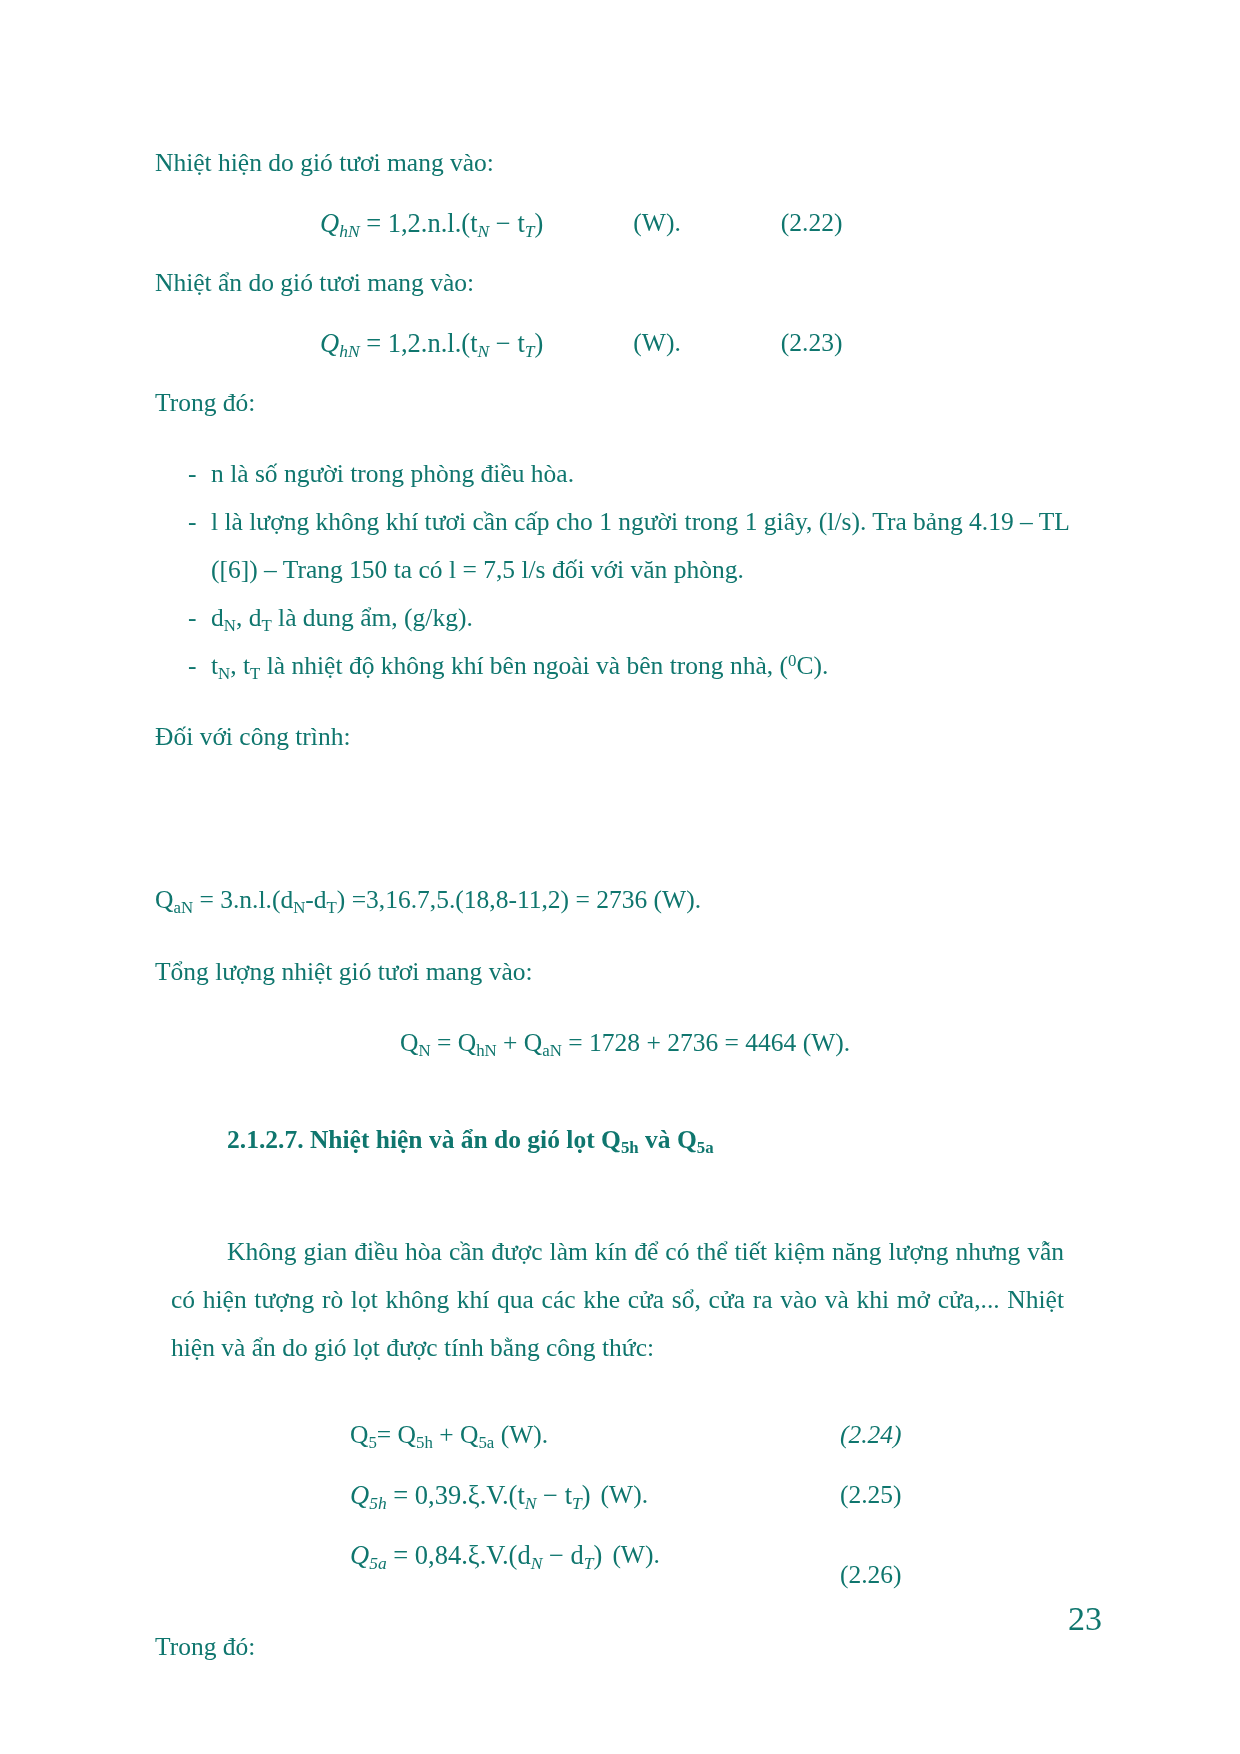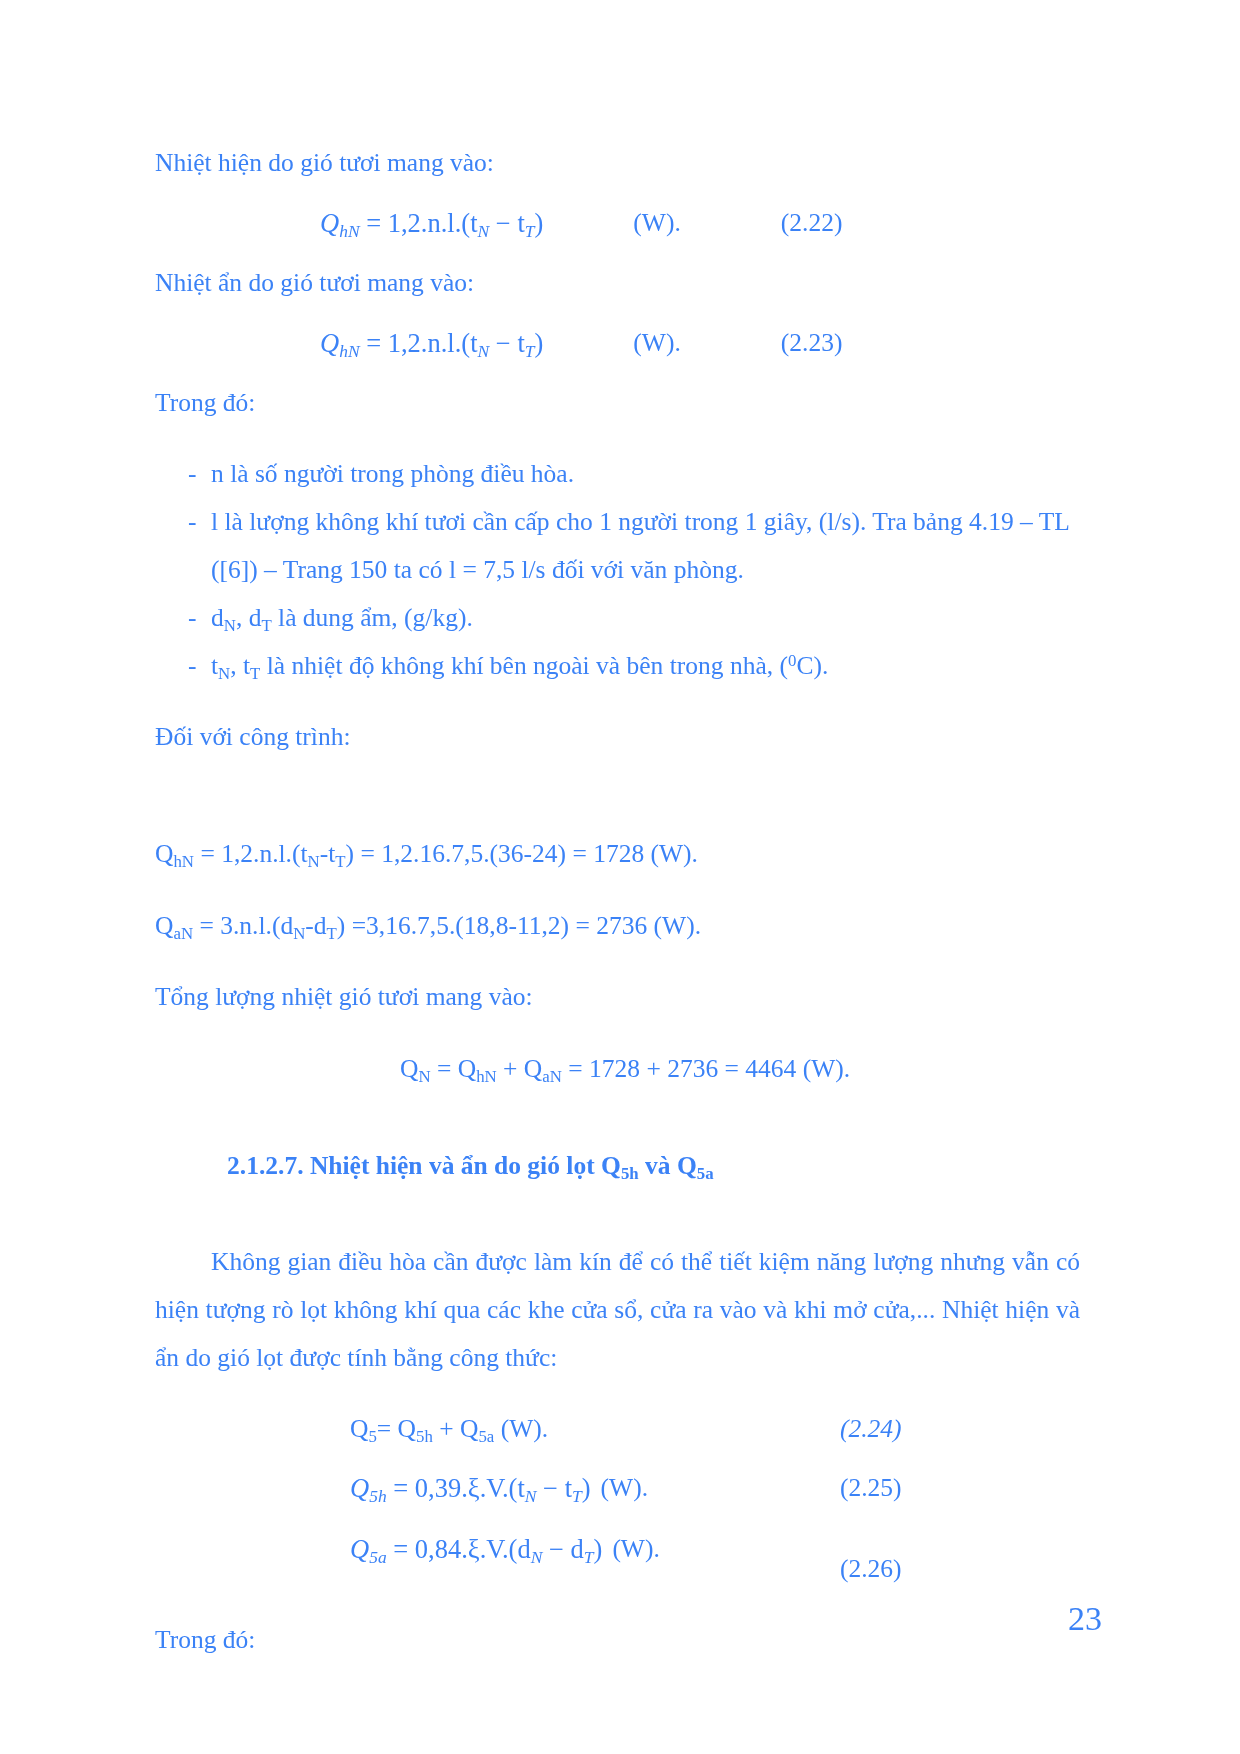--- a/index.html
+++ b/index.html
@@ -6,21 +6,21 @@
     margin: 0;
     padding: 0;
     background: #ffffff;
   }
   .page {
     position: relative;
     width: 1240px;
     height: 1754px;
     background: #ffffff;
     font-family: "Liberation Serif", "DejaVu Serif", serif;
-    color: #3b82f6;
+    color: #0f766e;
     overflow: hidden;
   }
   .content {
     position: absolute;
     left: 155px;
     top: 150px;
     width: 925px;
   }
 
   
@@ -30,21 +30,21 @@
     margin: 0 0 0 0;
     text-align: left;
     white-space: nowrap;
   }
   .body-para {
     font-size: 25.5px;
     line-height: 48px;
     text-align: justify;
     text-justify: inter-word;
     white-space: normal;
-    margin: 0;
+    margin: 16px;
   }
   .body-para .indent { display: inline-block; width: 56px; }
   .spacer-md { height: 34px; }
   .spacer-lg { height: 46px; }
 
   
   .eq-row {
     display: flex;
     align-items: flex-start;
     font-size: 25.5px;
@@ -161,21 +161,20 @@
 
     <div class="spacer-md"></div>
 
     <p class="para">Đối với công trình:</p>
 
     <div class="spacer-lg"></div>
 
 
     <div class="spacer-lg"></div>
 
-    <p class="para"><span>Q</span><sub>hN</sub><span> = 1,2.n.l.(t</span><sub>N</sub><span>-t</span><sub>T</sub><span>) = 1,2.16.7,5.(36-24) = 1728 (W).</span></p>
 
     <div class="spacer-lg"></div>
 
     <p class="para"><span>Q</span><sub>aN</sub><span> = 3.n.l.(d</span><sub>N</sub><span>-d</span><sub>T</sub><span>) =3,16.7,5.(18,8-11,2) = 2736 (W).</span></p>
 
     <div class="spacer-lg"></div>
 
     <p class="para">Tổng lượng nhiệt gió tươi mang vào:</p>
 
     <div class="spacer-lg"></div>

